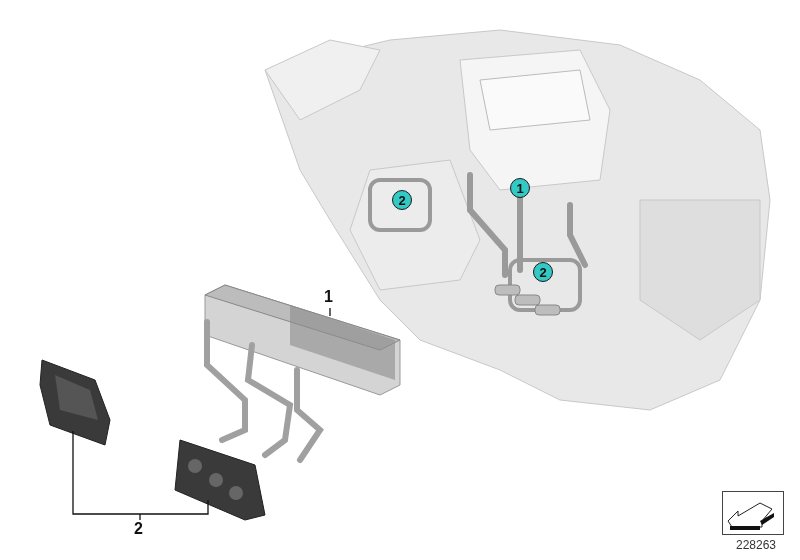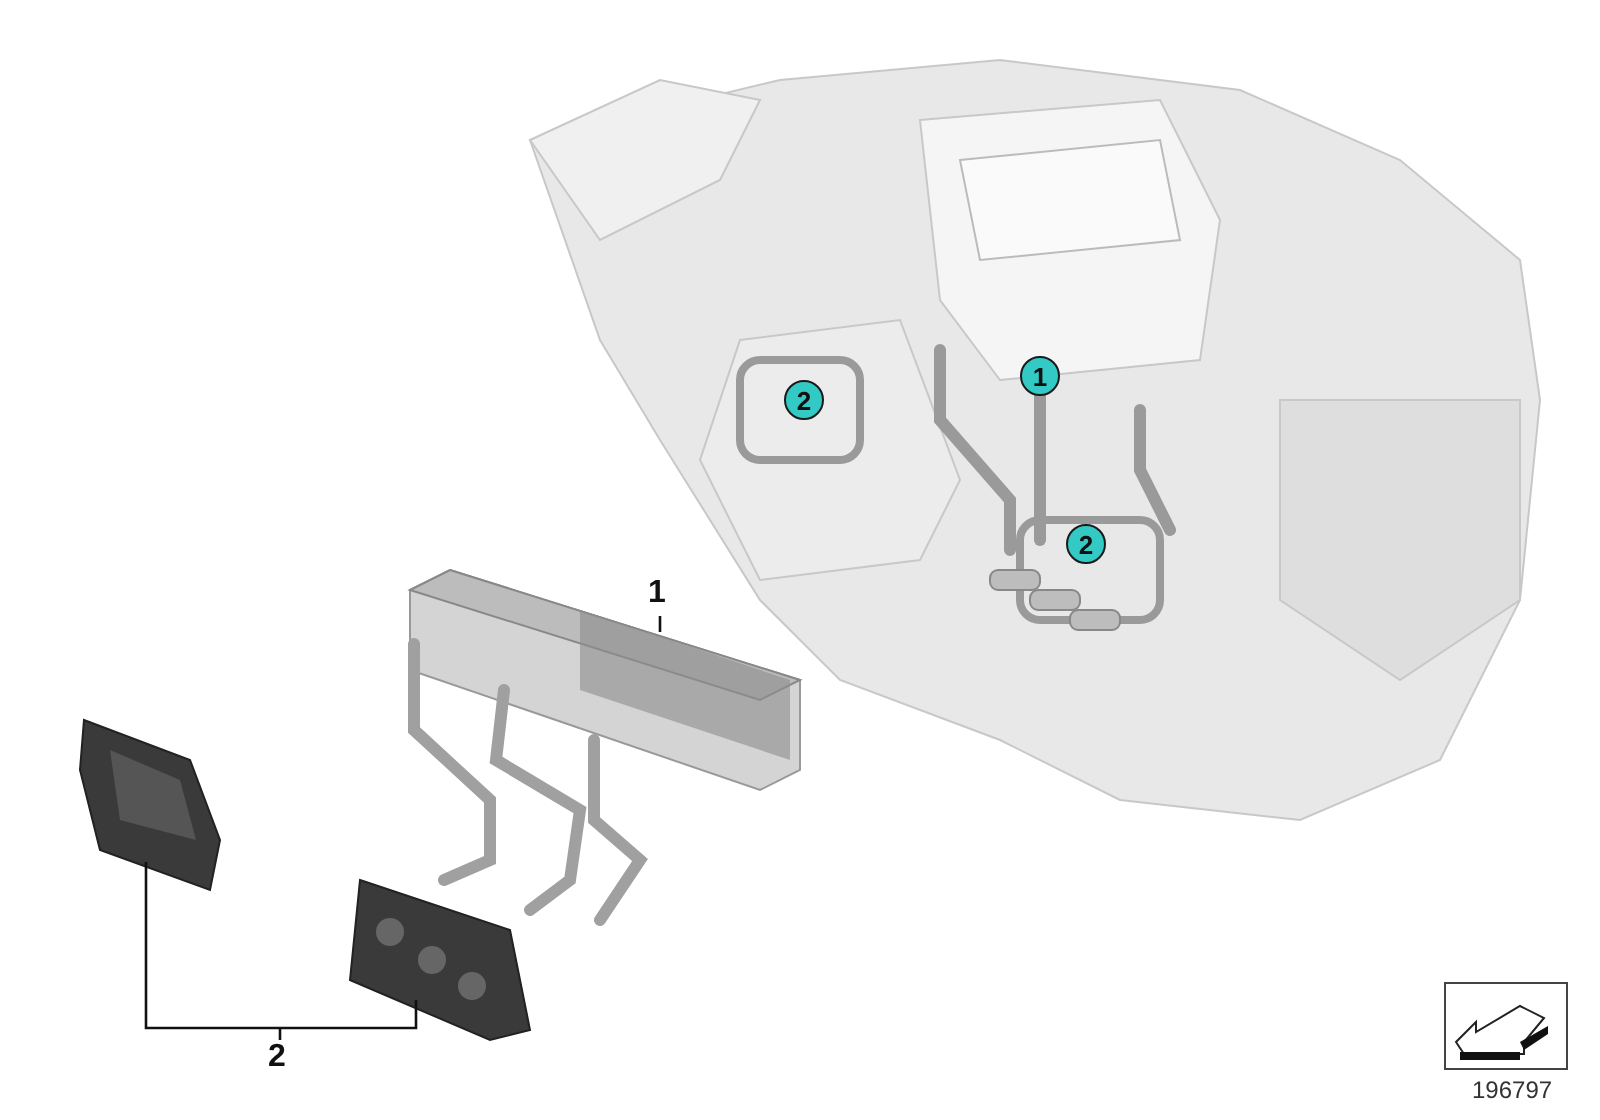--- a/index.html
+++ b/index.html
@@ -71,13 +71,13 @@
 
 <div class="label" style="left:324px;top:288px">1</div>
 <div class="label" style="left:134px;top:520px">2</div>
 
 <svg class="abs" style="left:722px;top:491px" width="62" height="44">
   <rect x="0.5" y="0.5" width="61" height="43" fill="#fff" stroke="#444"></rect>
   <path d="M6 30 L16 20 L16 25 L38 12 L50 18 L40 30 L40 36 L10 36 Z" fill="#fff" stroke="#222" stroke-width="1"></path>
   <rect x="8" y="35" width="30" height="4" fill="#111"></rect>
   <path d="M38 30 L52 22 L52 26 L40 34 Z" fill="#111"></path>
 </svg>
-<div class="ref" style="left:736px;top:538px">196797</div>
+<div class="ref" style="left:736px;top:538px">228263</div>
 
 </body></html>

